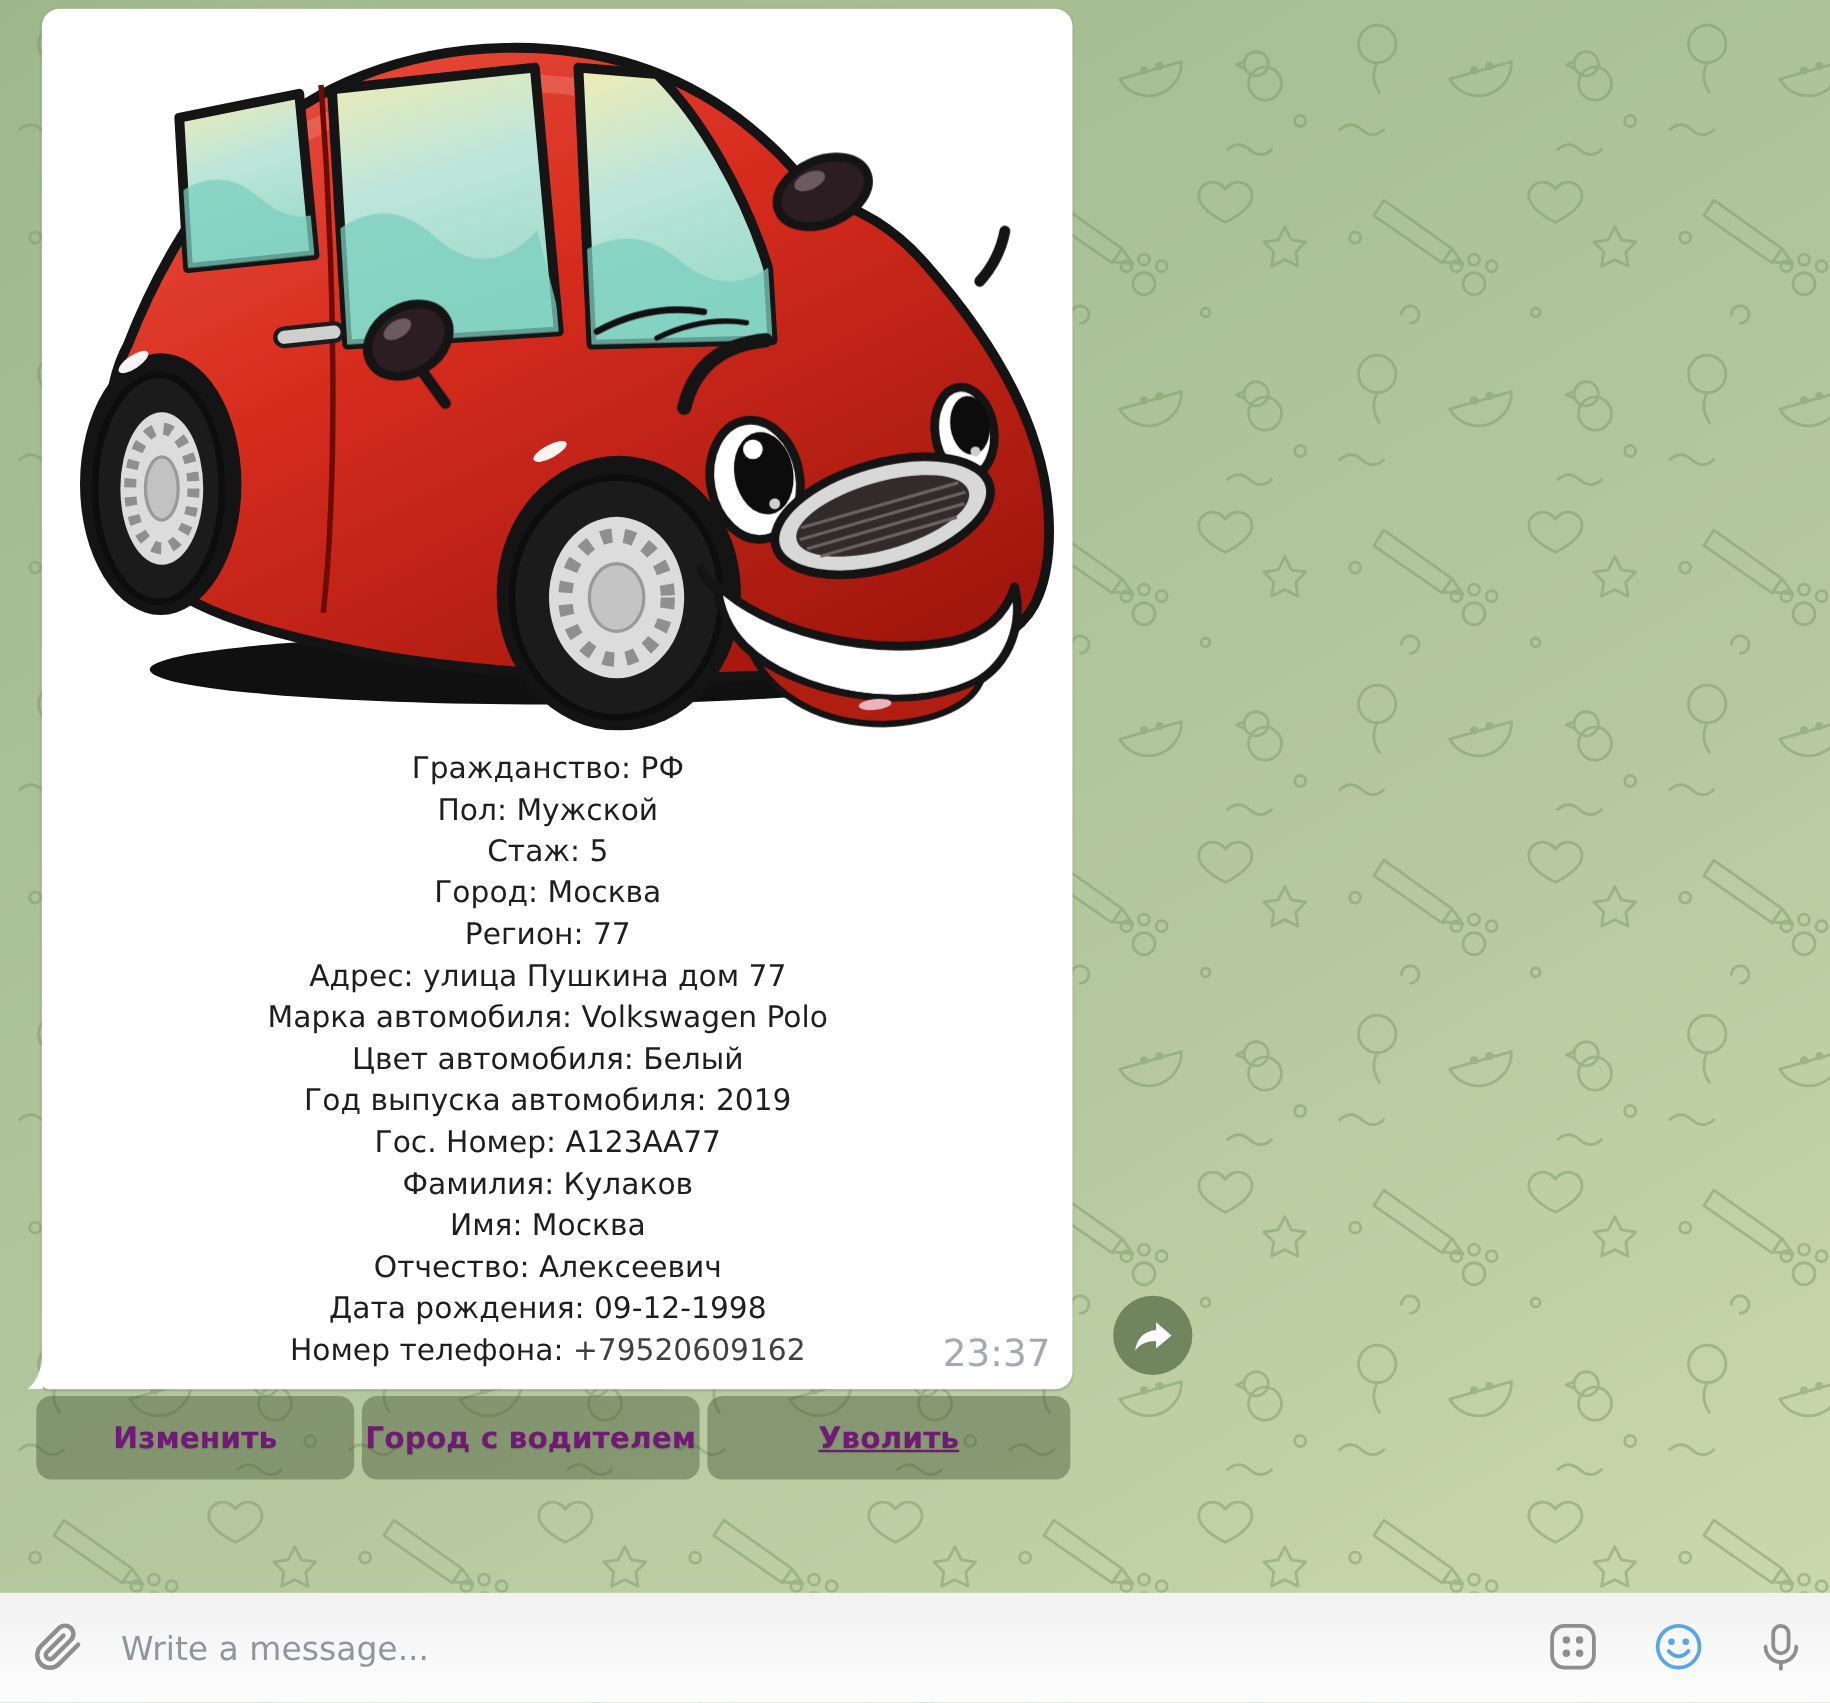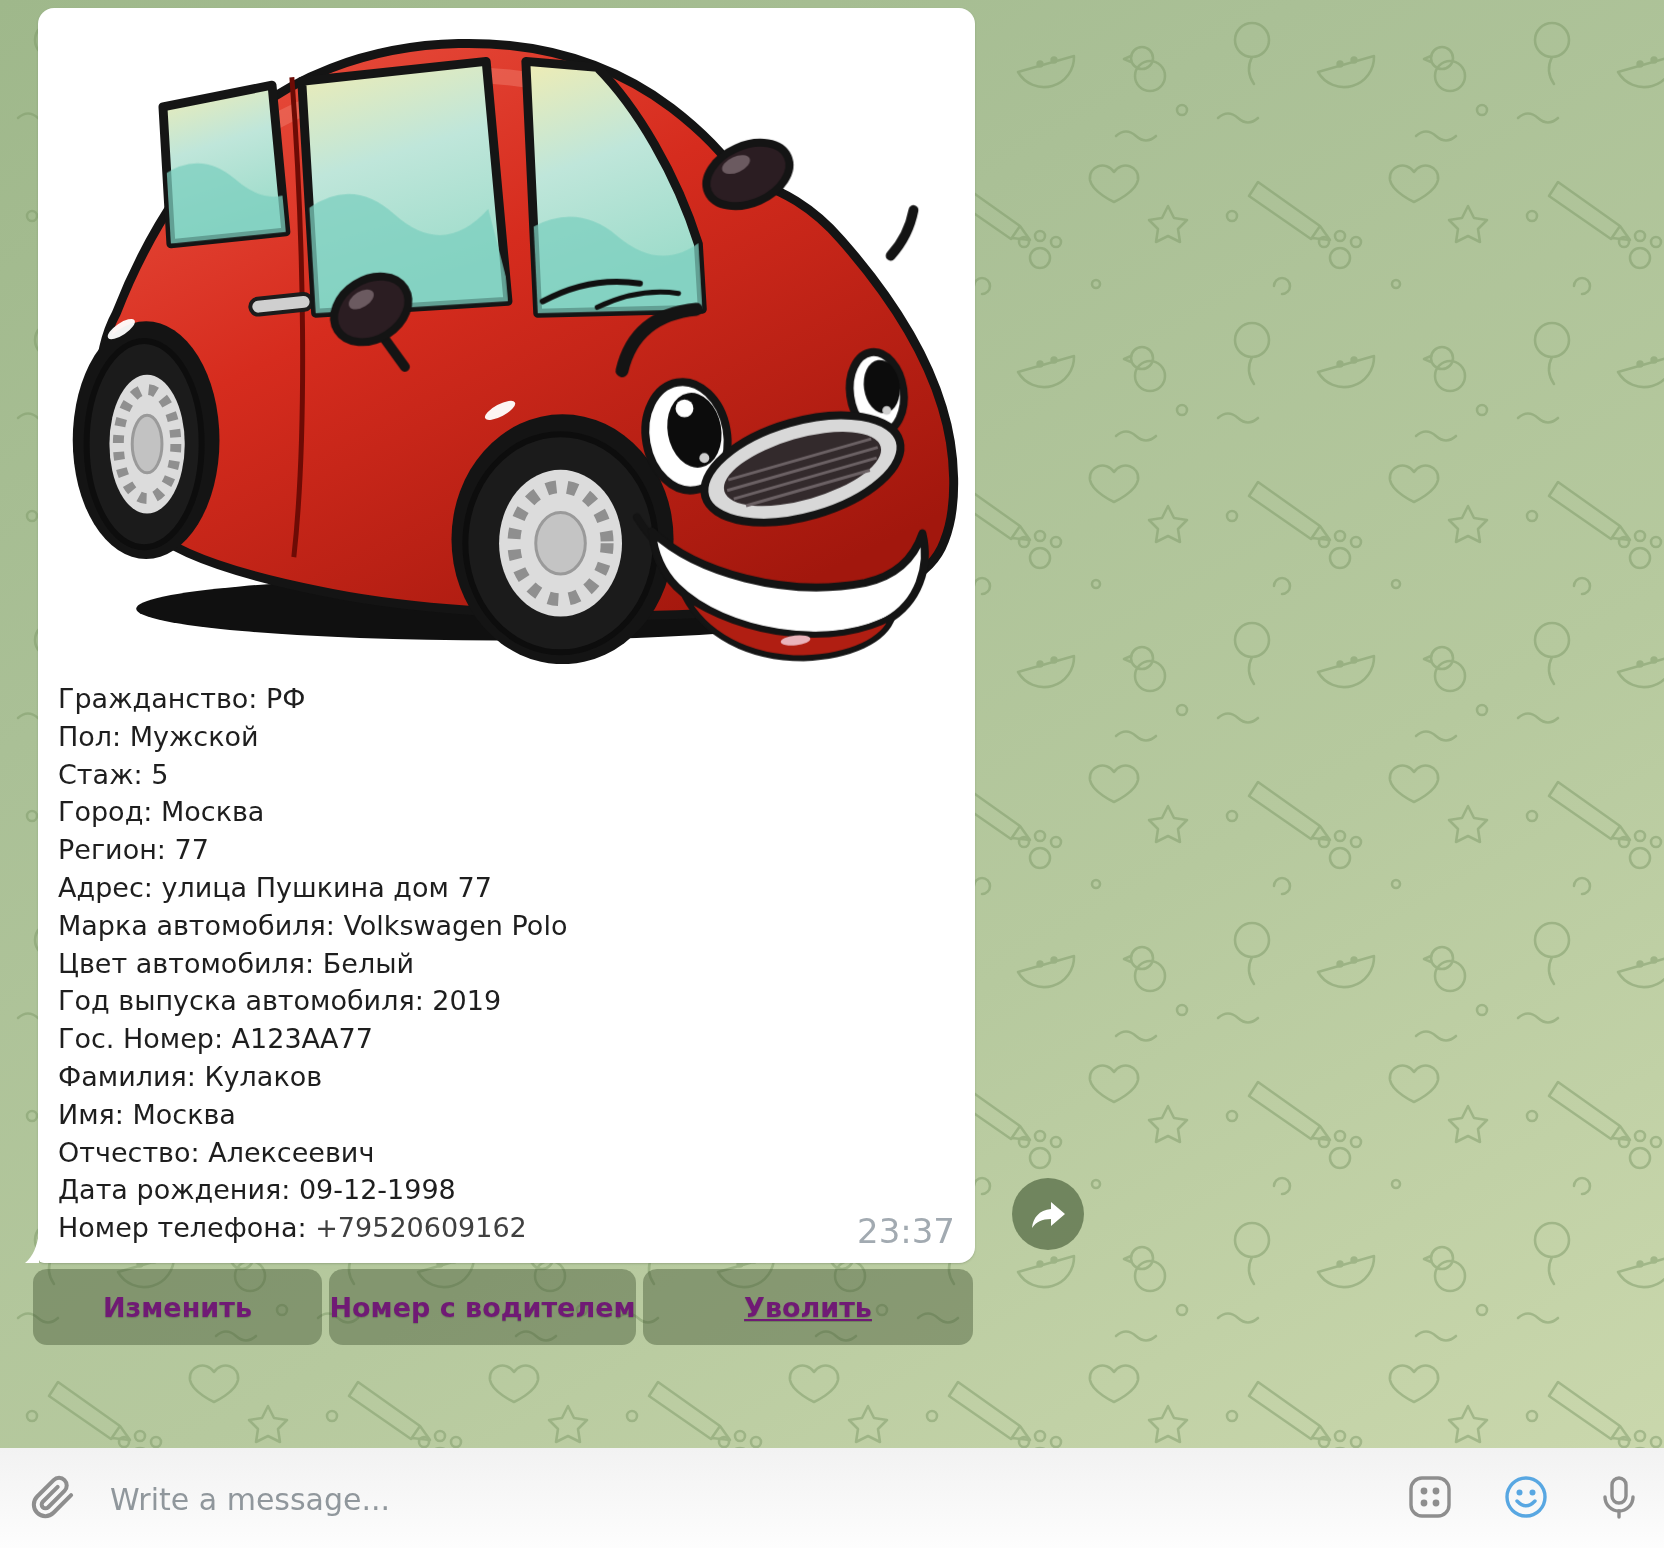--- a/index.html
+++ b/index.html
@@ -11,21 +11,21 @@
   .chat-bg{position:absolute;inset:0;
     background:linear-gradient(150deg,#9fb88b 0%,#aac096 30%,#b6c99e 62%,#ccd9ae 100%);}
   .doodles{position:absolute;inset:0;}
   
   .bubble{position:absolute;left:38px;top:8px;width:937px;height:1255px;
     background:#ffffff;border-radius:16px 16px 16px 6px;
     box-shadow:0 1px 2px rgba(60,80,50,.25);}
   .bubble-tail{position:absolute;left:-13px;bottom:0;}
   .photo{position:absolute;left:4px;top:4px;width:929px;height:652px;}
   .caption{position:absolute;left:20px;top:672px;width:880px;
-    font-size:27px;line-height:37.8px;color:#1e1e1e;}
+    font-size:27px;line-height:37.8px;color:#1e1e1e;text-align:center;}
   .caption .line{white-space:nowrap;}
   .phone-link{color:#404040;text-decoration:none;cursor:pointer;}
   .timestamp{position:absolute;right:20px;bottom:12px;font-size:34px;color:#a2aab1;}
   
   .forward-btn{position:absolute;left:1012px;top:1178px;width:72px;height:72px;
     border-radius:50%;background:rgba(66,88,52,.62);
     display:flex;align-items:center;justify-content:center;cursor:pointer;}
   
   .keyboard{position:absolute;left:33px;top:1269px;width:942px;}
   .kb-row{display:flex;gap:7px;}
@@ -242,21 +242,21 @@
 
 <div class="forward-btn">
   <svg width="40" height="40" viewBox="0 0 40 40">
     <path d="M 23 8 L 37 20 L 23 32 L 23 25 C 14 25 8 28 4 34 C 5 24 11 16 23 15 Z" fill="#ffffff"></path>
   </svg>
 </div>
 
 <div class="keyboard">
   <div class="kb-row">
     <div class="kb-btn b1">Изменить</div>
-    <div class="kb-btn b2">Номер с водителем</div>
+    <div class="kb-btn b2">Город с водителем</div>
     <div class="kb-btn b3">Уволить</div>
   </div>
 </div>
 
 <div class="composer">
   <svg class="attach" viewBox="0 0 24 24">
     <path d="M21.44 11.05 l-9.19 9.19 a6 6 0 0 1 -8.49 -8.49 l8.57 -8.57 a4 4 0 0 1 5.66 5.66 l-8.49 8.49 a2 2 0 0 1 -2.83 -2.83 l7.78 -7.78" fill="none" stroke="#8e8e8e" stroke-width="2.1" stroke-linecap="round" stroke-linejoin="round"></path>
   </svg>
 
   <input class="msg-input" type="text" placeholder="Write a message..." style="">

